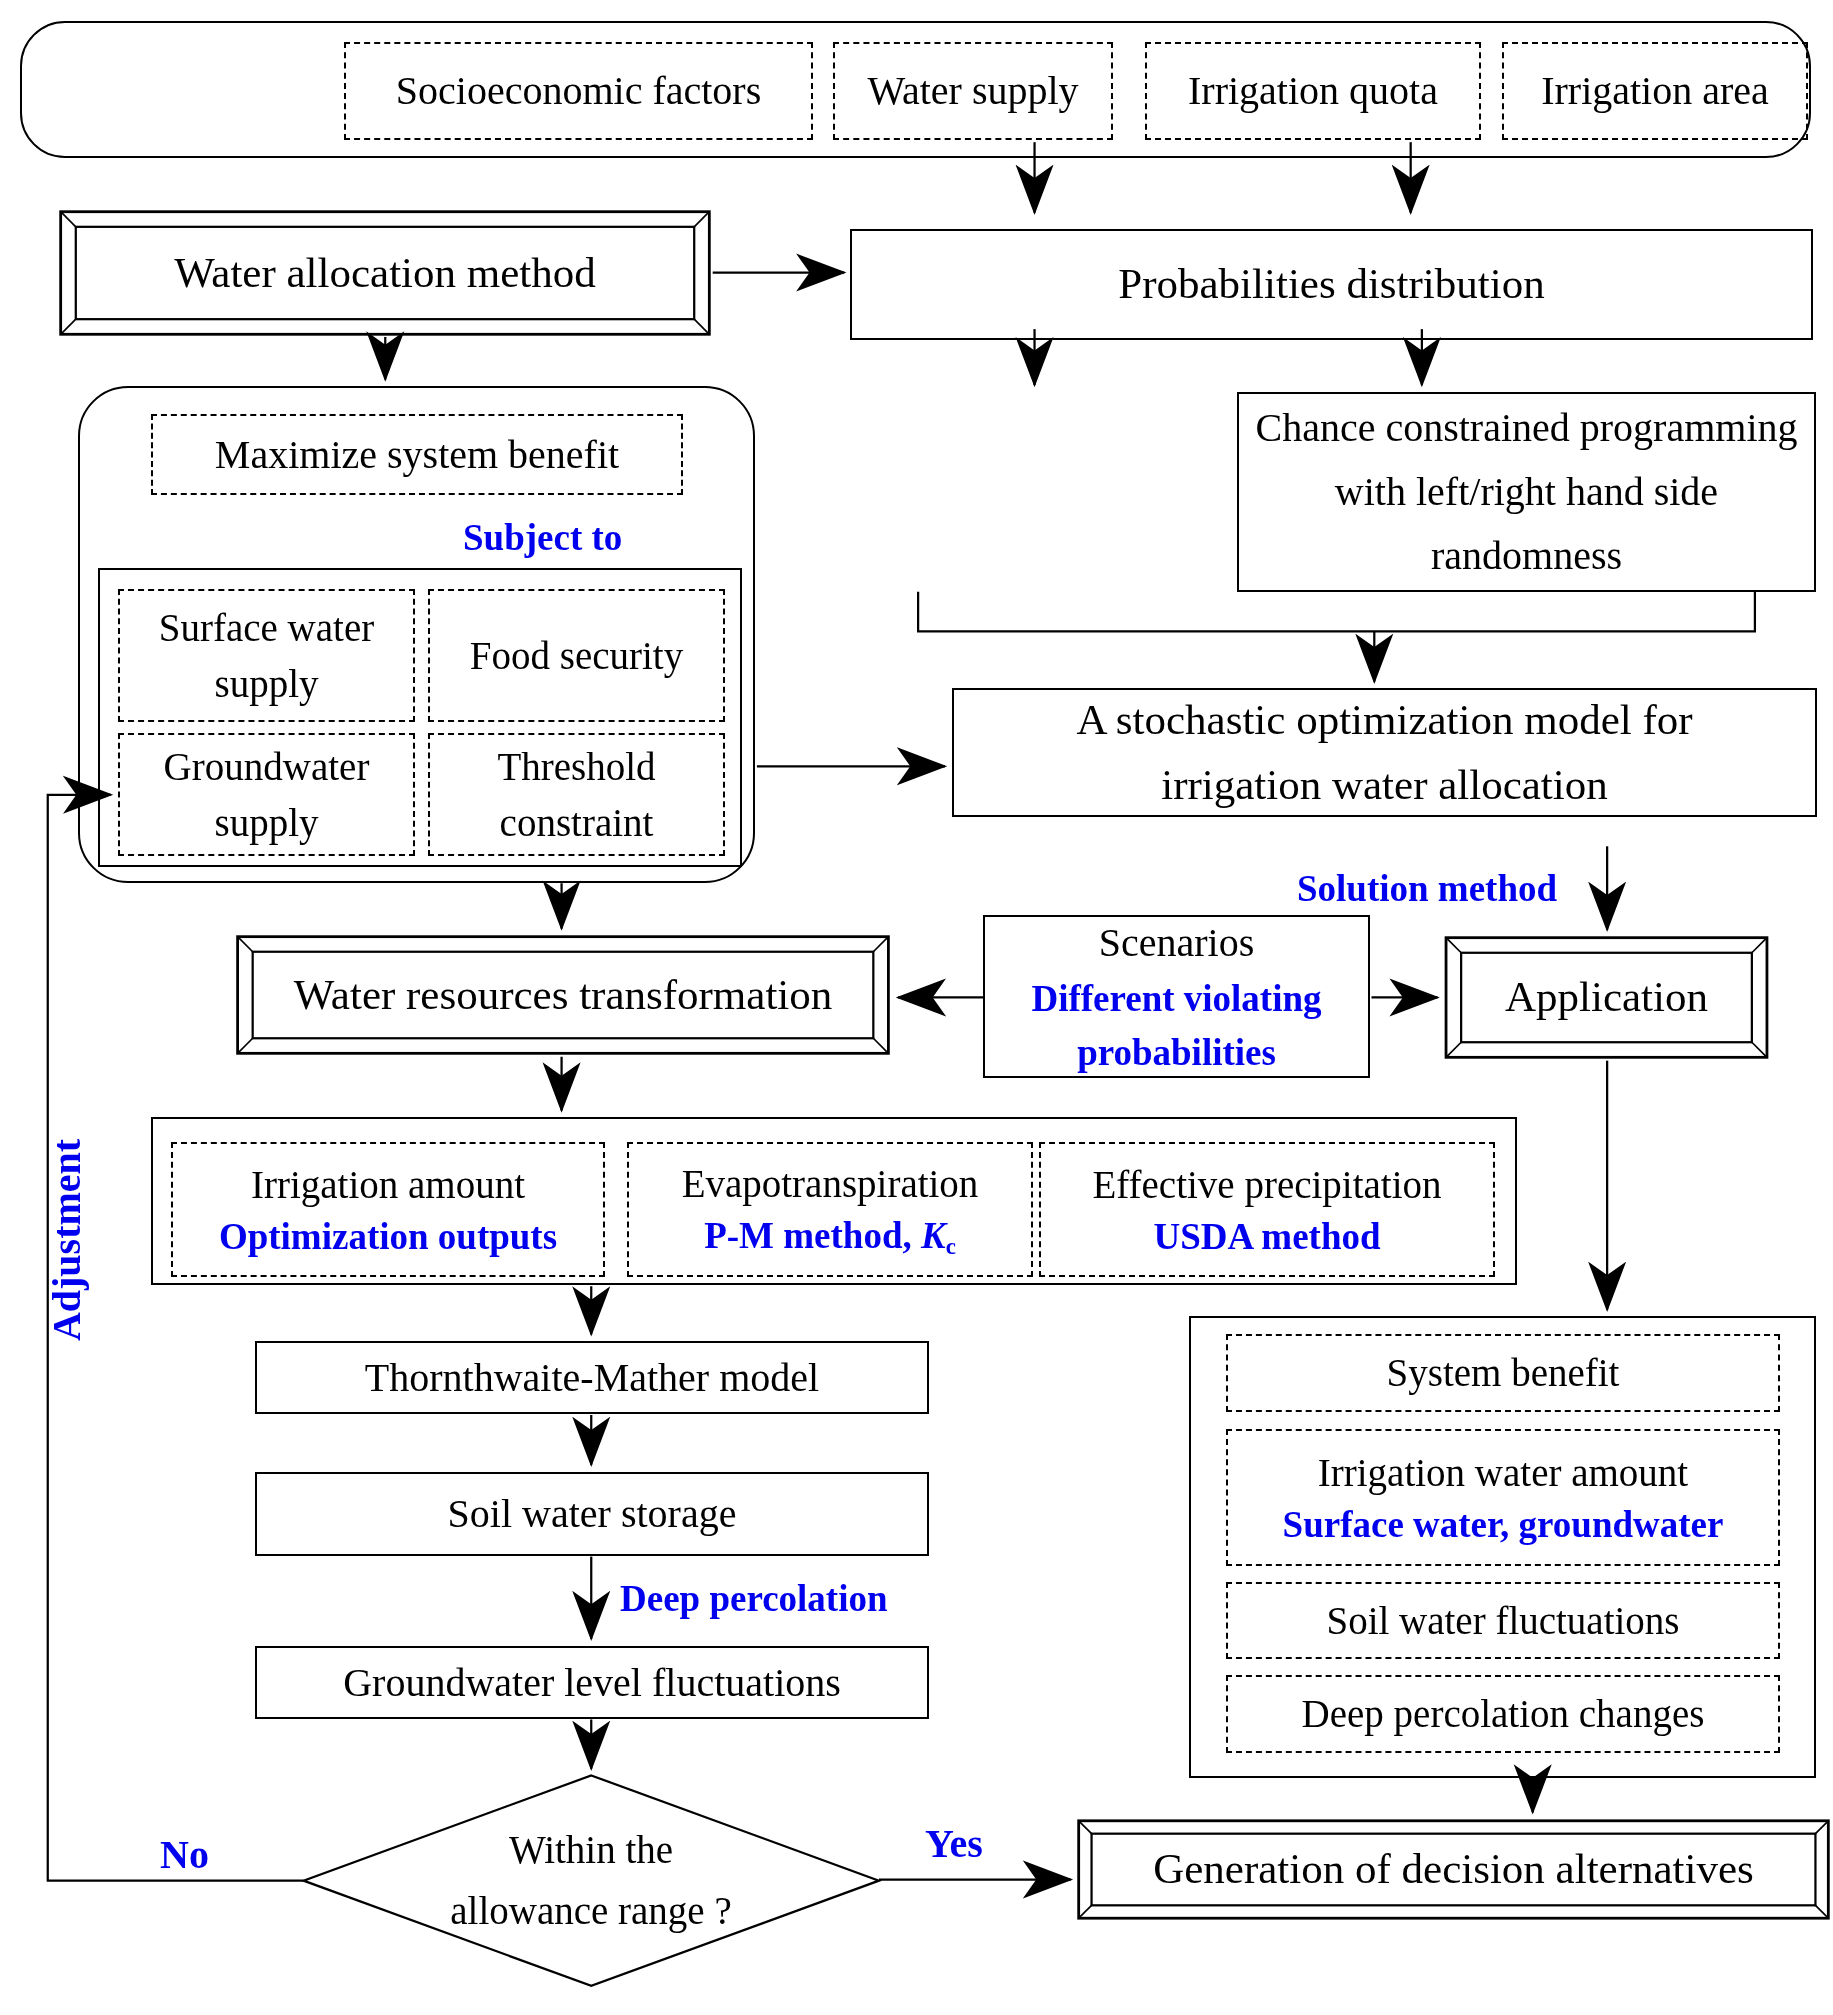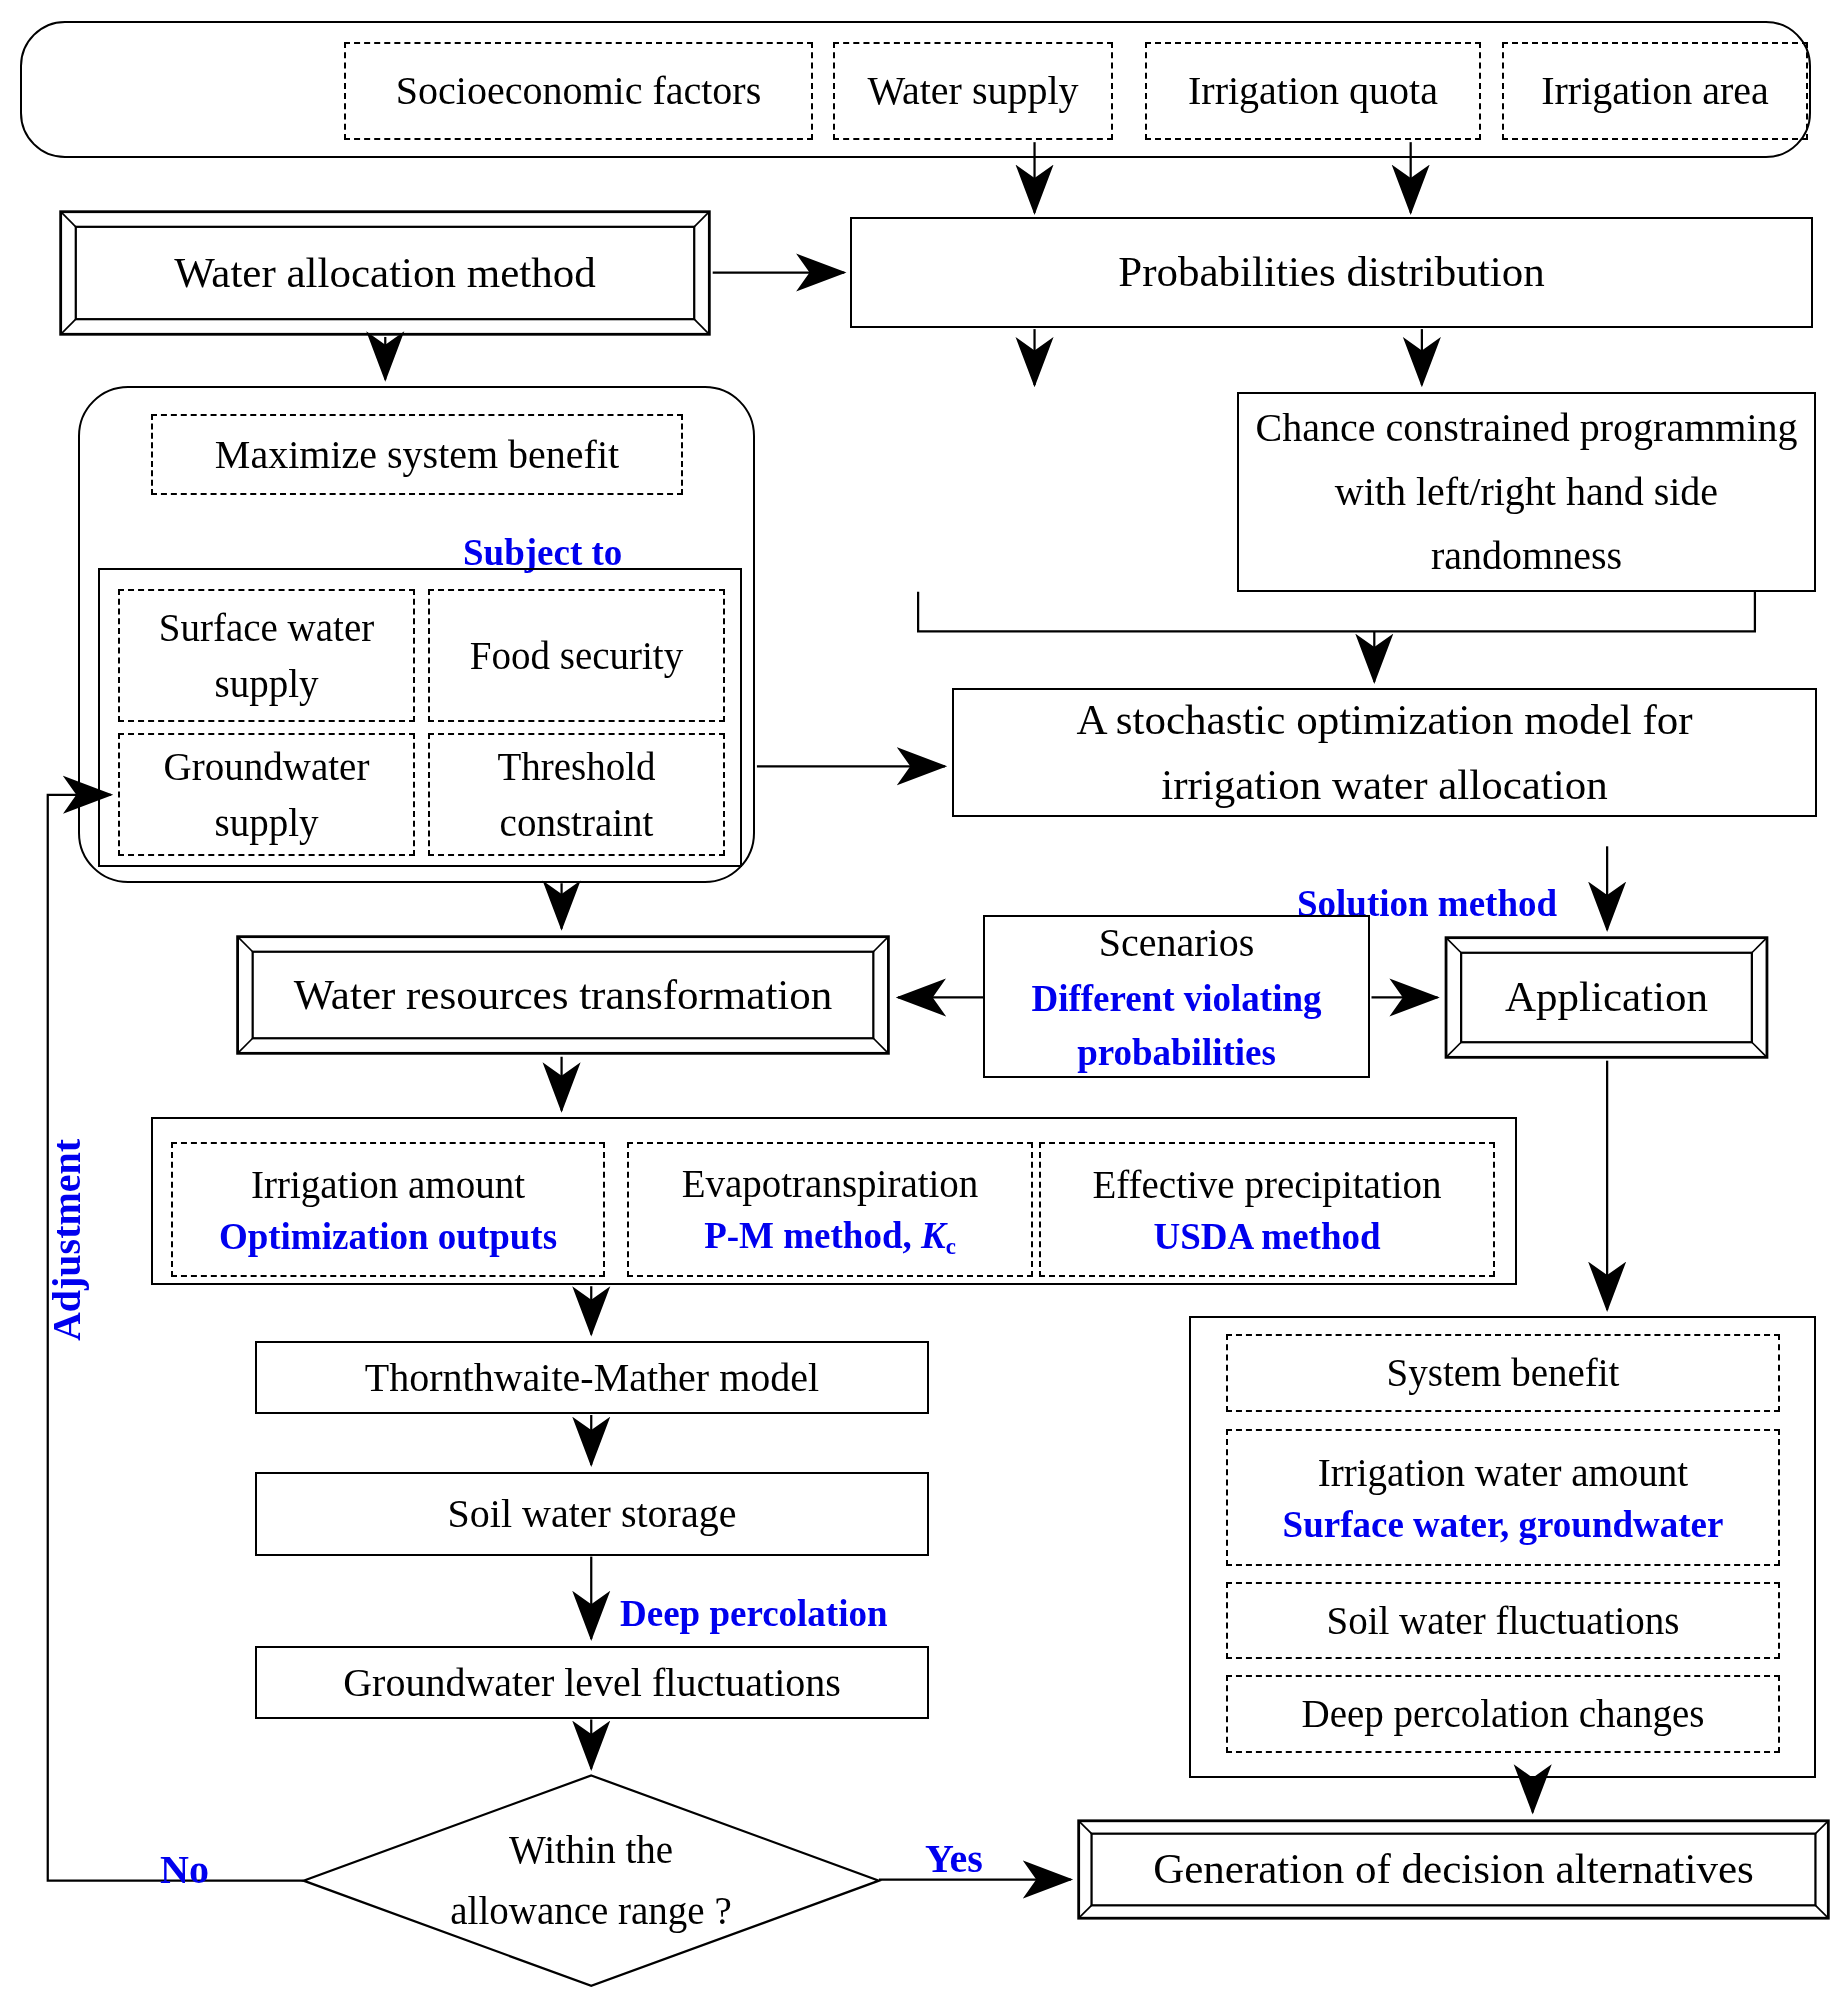--- a/index.html
+++ b/index.html
@@ -8,21 +8,21 @@
     font-family:"Liberation Serif","DejaVu Serif",serif;color:#000;
   }
   .overlay{position:absolute;left:0;top:0;}
   .box{
     position:absolute;display:flex;flex-direction:column;align-items:center;justify-content:center;
     text-align:center;box-sizing:border-box;background:transparent;
   }
   .dashed{border:2.2px dashed #000;}
   .s4{border:2.2px solid #000;}
   .s5{border:2.8px solid #000;}
-  .lbl{position:absolute;white-space:nowrap;margin-top:15px;}
+  .lbl{position:absolute;white-space:nowrap;}
   .blue{color:#0000ee;font-weight:bold;}
   .t66{font-size:37px;line-height:1.35;}
   .t70{font-size:39px;line-height:1.42;}
   .t72{font-size:40px;line-height:1.45;}
   .t76{font-size:43px;line-height:1.5;}
   .frame3d{position:absolute;display:flex;align-items:center;justify-content:center;text-align:center;}
   .frame3d > svg{position:absolute;left:0;top:0;}
   .frame3d > .txt{position:relative;z-index:1;}
   .note{display:block;}
   .vertical{transform:rotate(-90deg);white-space:nowrap;}
@@ -88,21 +88,21 @@
         <rect x="30" y="30" width="1105" height="165" stroke-width="4"></rect>
         <line x1="3" y1="3" x2="30" y2="30" stroke-width="3"></line>
         <line x1="1162" y1="3" x2="1135" y2="30" stroke-width="3"></line>
         <line x1="3" y1="222" x2="30" y2="195" stroke-width="3"></line>
         <line x1="1162" y1="222" x2="1135" y2="195" stroke-width="3"></line>
       </g>
     </svg>
     <span class="txt">Water allocation method</span>
   </div>
 
-  <div class="box s5 t76" style="left:850px;top:217px;width:963px;height:111px;">
+  <div class="box s5 t76" style="left:850px;top:229px;width:963px;height:111px;">
     <span>Probabilities distribution</span>
   </div>
 
   <div class="box" style="left:78px;top:386px;width:677px;height:497px;border:2.2px solid #000;border-radius:50px;"></div>
   <div class="box dashed t72" style="left:151px;top:414px;width:532px;height:81px;font-family:Liberation Serif, serif;">
     <span>Maximize system benefit</span>
   </div>
   <span class="lbl blue t66" style="left:463px;top:513px;">Subject to</span>
 
   <div class="box s4" style="left:98px;top:568px;width:644px;height:299px;"></div>

